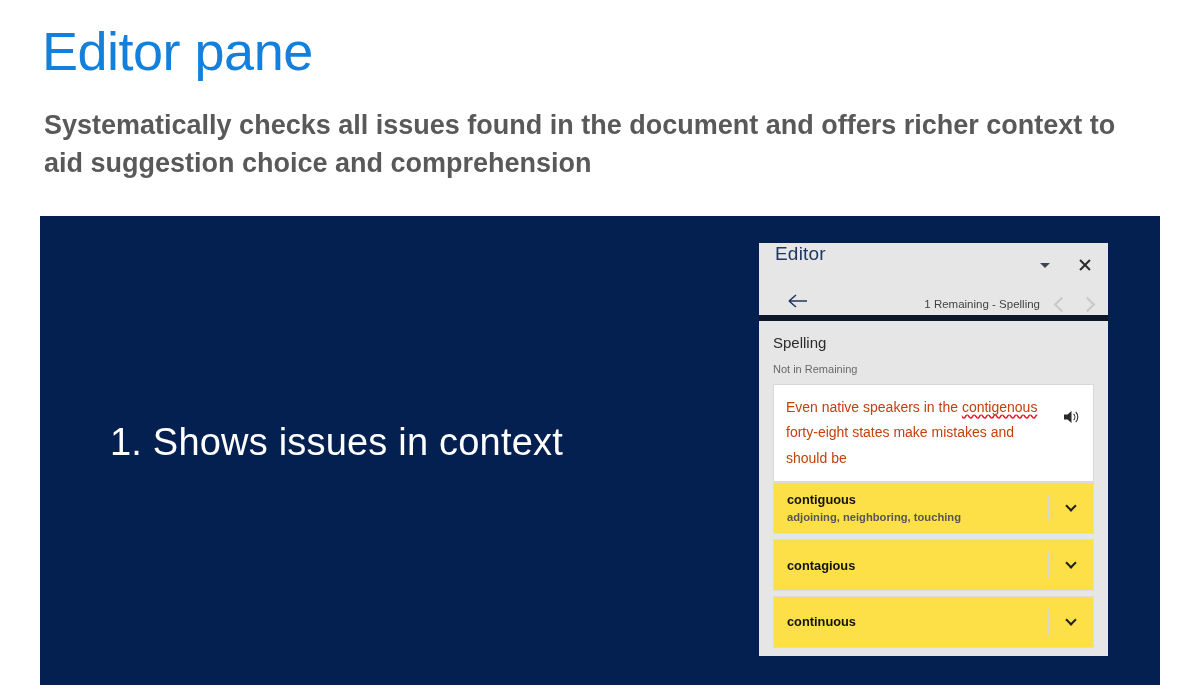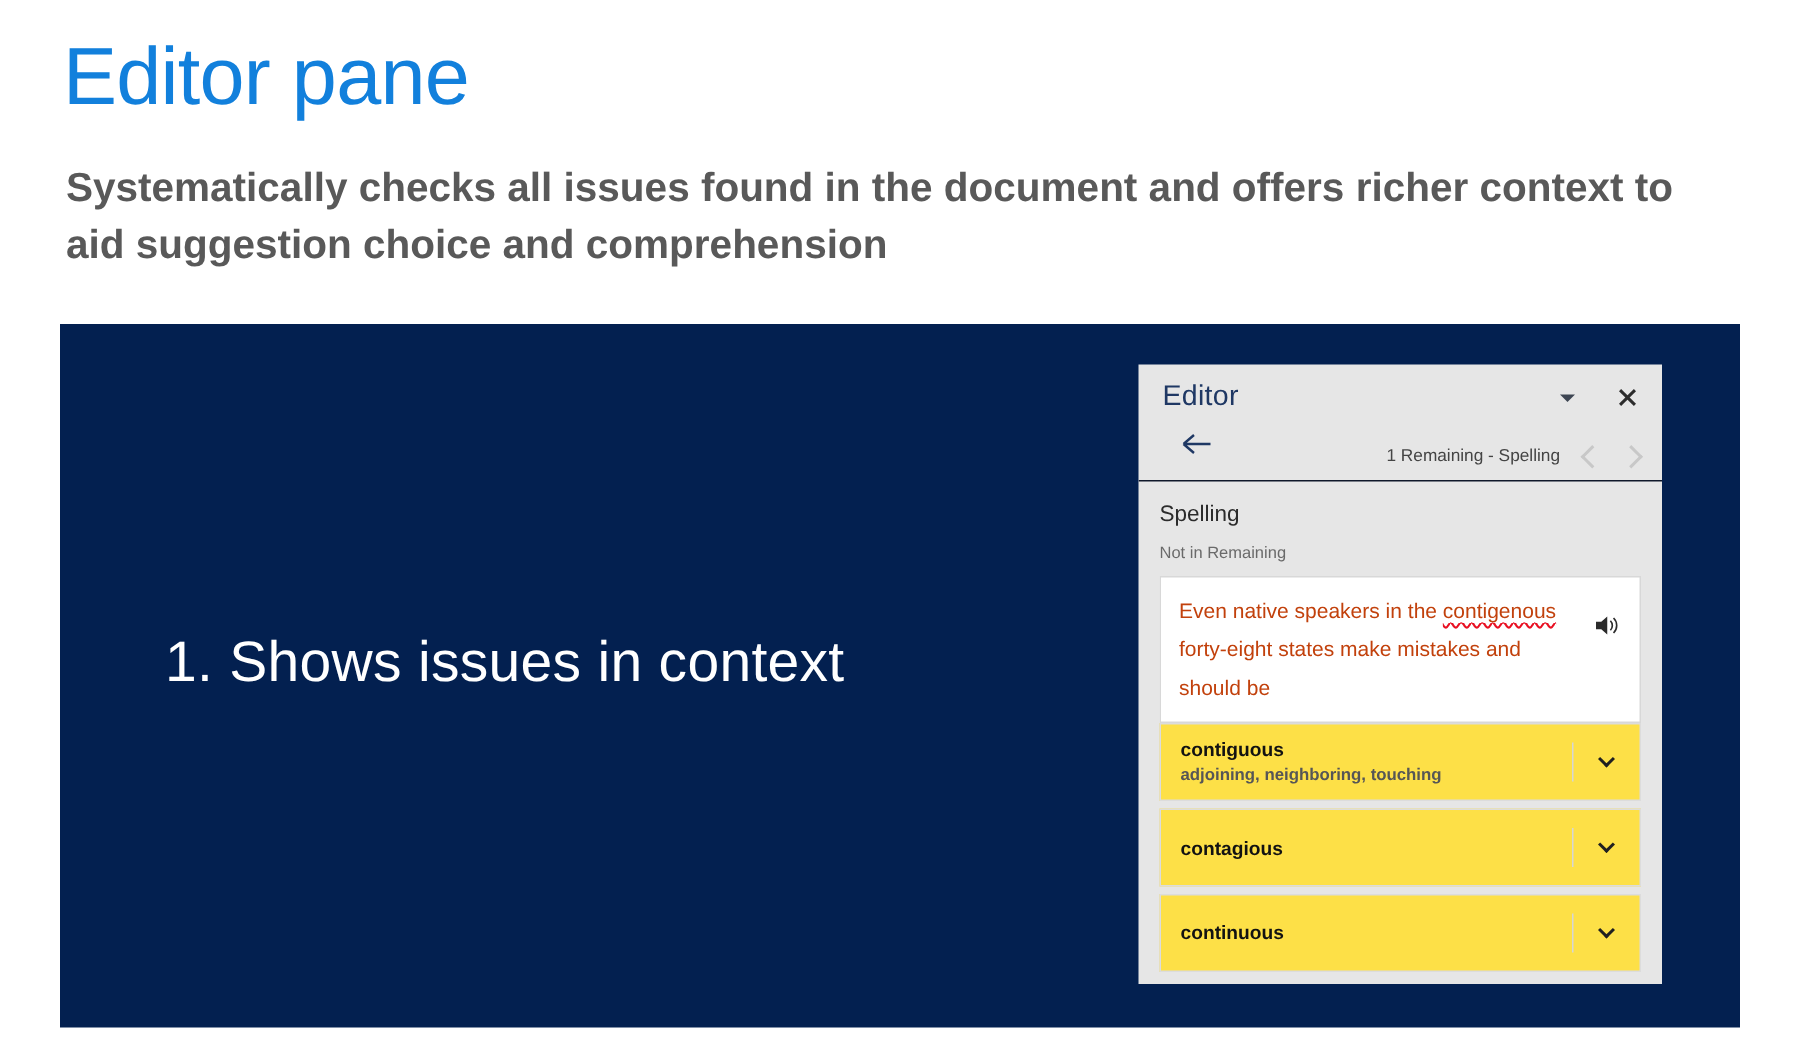--- a/index.html
+++ b/index.html
@@ -68,21 +68,20 @@
     background: #E6E6E6;
     overflow: hidden;
     font-family: "Liberation Sans", sans-serif;
   }
 
   .pane-header {
     position: relative;
     height: 44px;
     padding: 0 16px;
     display: flex;
-    align-items: center;
   }
 
   .pane-title {
     font-size: 19px;
     color: #1F3864;
     font-weight: 400;
     letter-spacing: 0.2px;
   }
 
   .header-actions {
@@ -124,22 +123,22 @@
   }
   .close-x::before { transform: rotate(45deg); }
   .close-x::after  { transform: rotate(-45deg); }
 
   
   .nav-row {
     position: relative;
     height: 34px;
     padding: 0 28px;
     display: flex;
-    align-items: flex-start;
-    border-bottom: 1px solid #0f172a;
+    align-items: center;
+    border-bottom: 6px solid #0f172a;
   }
 
   .back-arrow { width: 22px; height: 18px; }
 
   .nav-right {
     position: absolute;
     right: 12px;
     top: 0;
     height: 34px;
     display: flex;

